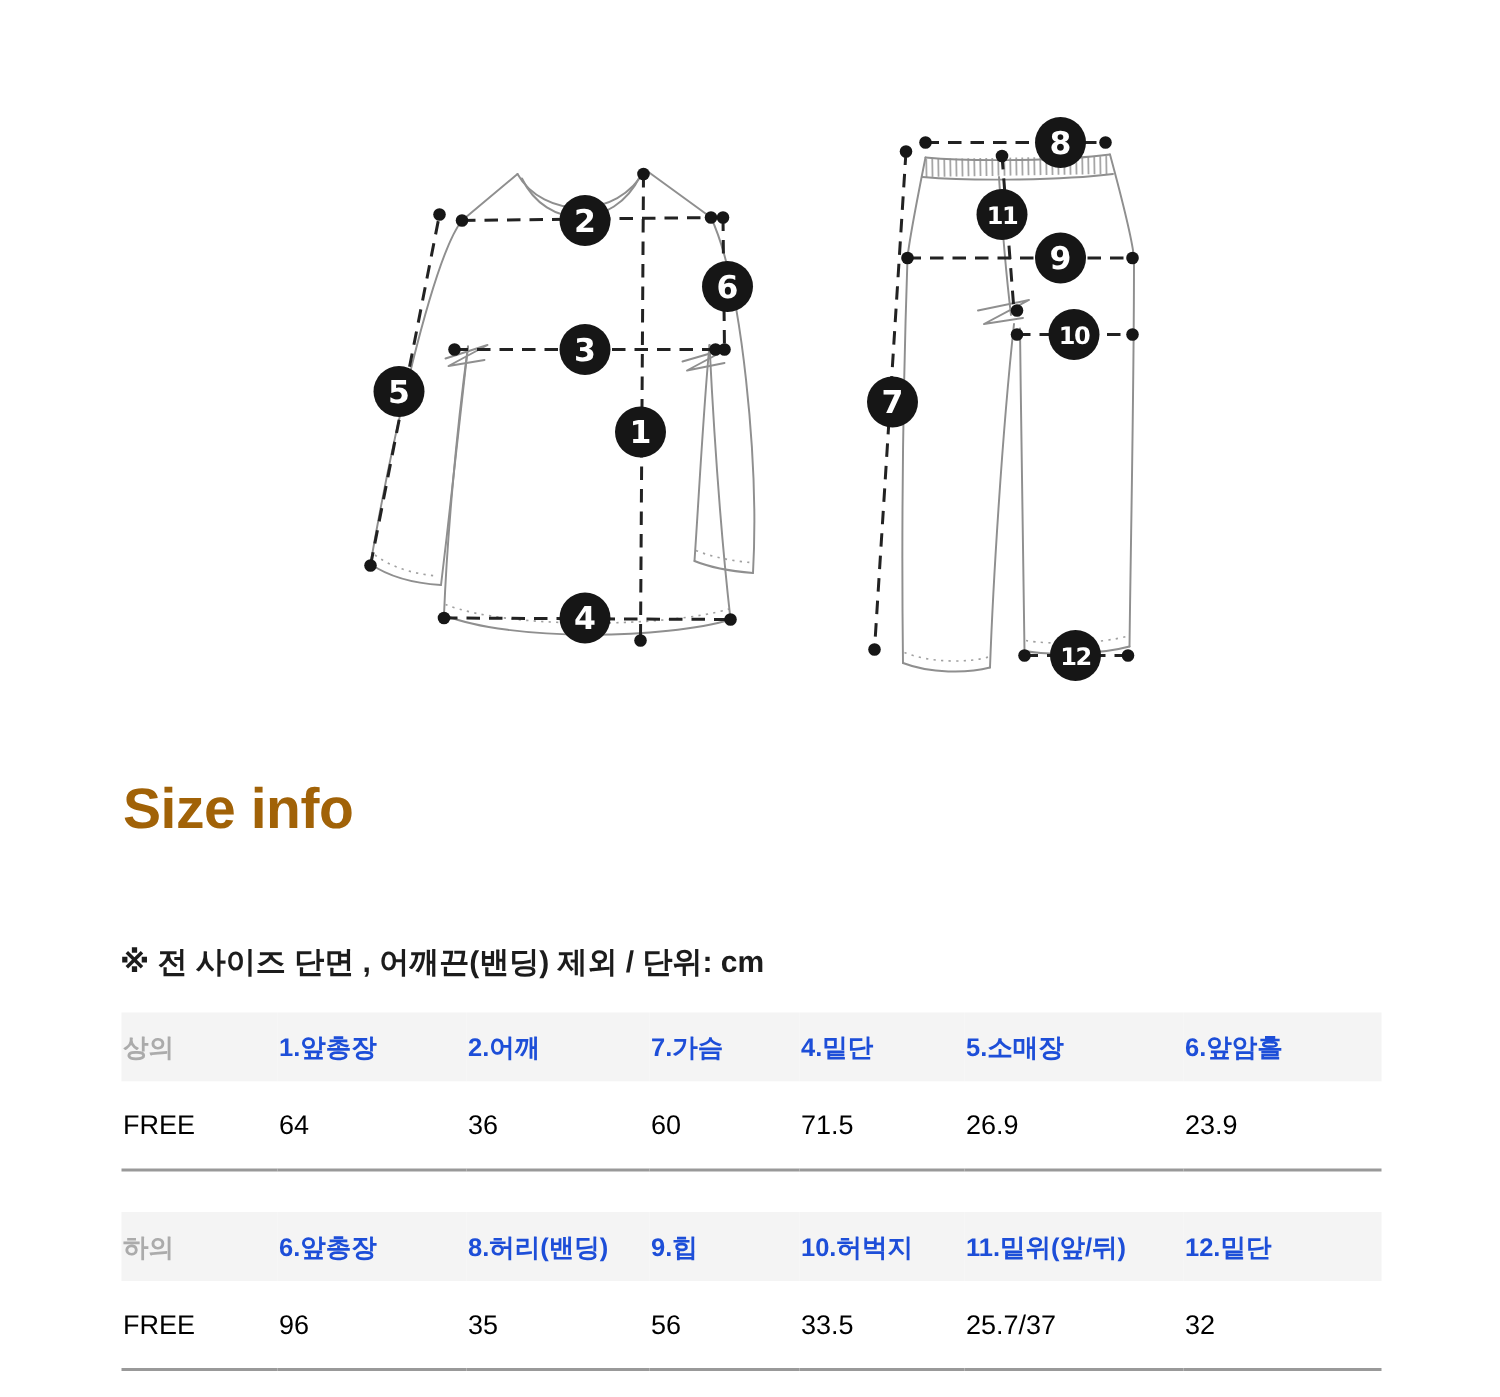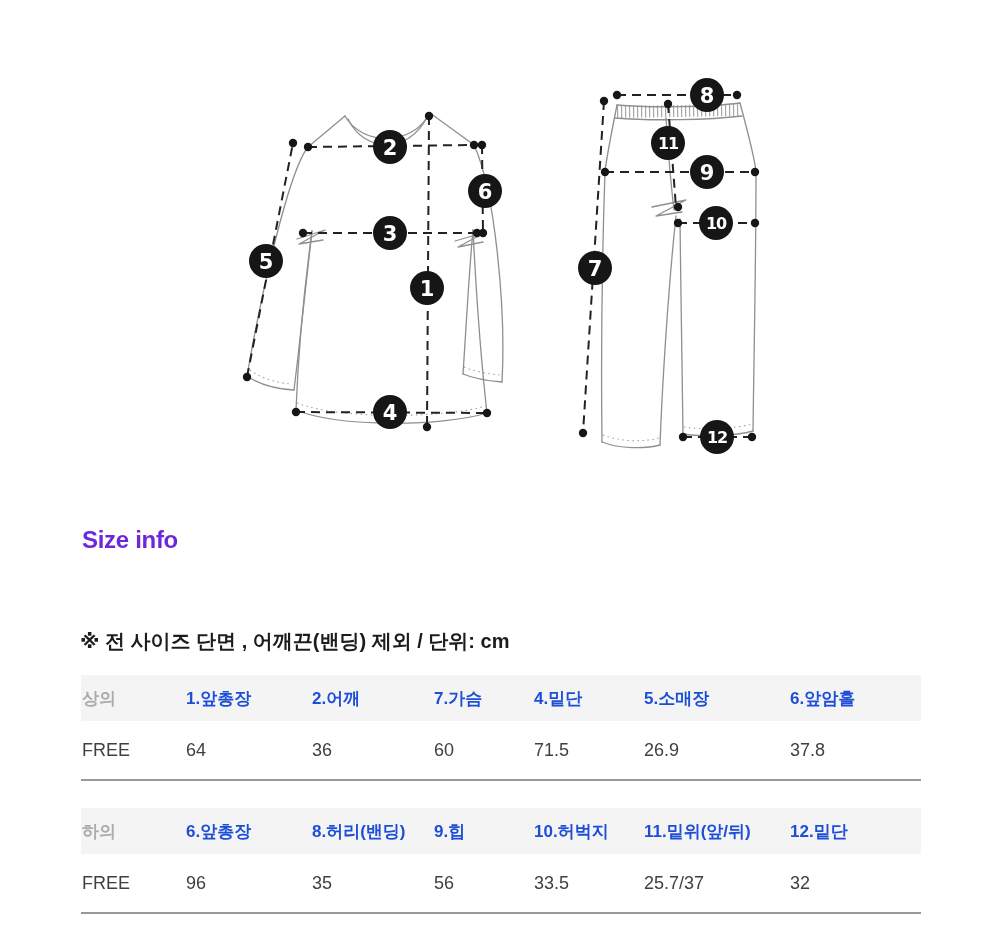--- a/index.html
+++ b/index.html
@@ -20,38 +20,38 @@
   .dot   { fill:#161616; stroke:none; }
 
   
   .badge text {
     fill:#ffffff; font-weight:700; font-size:21px; text-anchor:middle;
     font-family:"DejaVu Sans","Liberation Sans",sans-serif;
   }
   .badge.two text { font-size:16px; letter-spacing:-1px; }
 
   .title {
-    margin:54px 0 0 82px; font-size:24px; line-height:32px;
-    font-weight:700; letter-spacing:-0.3px; color:#6d28d9;
+    margin:54px 0 0 82px; font-size:38px; line-height:32px;
+    font-weight:700; letter-spacing:-0.3px; color:#a16207;
   }
   .note {
     margin:72px 0 0 80px; font-size:20px; font-weight:700; color:#1c1c1c;
   }
 
   .size-table {
     width:840px; margin:20px 0 0 81px;
     border-collapse:collapse; table-layout:fixed; text-align:left;
   }
   .size-table + .size-table { margin-top:27px; }
   .size-table thead th {
     background:#f4f4f4; height:44px; font-size:17px; font-weight:700; color:#1d4ed8;
   }
   .size-table thead th.rowlabel { color:#ababab; }
   .size-table tbody td {
-    height:56px; font-size:18px; font-weight:400; color:#404040;
+    height:56px; font-size:18px; font-weight:400; color:#000000;
     border-bottom:2px solid #999999; background:#ffffff;
   }
 </style>
 </head>
 <body>
 
 <svg class="diagram" width="1000" height="470" viewBox="0 0 1000 470" xmlns="http://www.w3.org/2000/svg">
 
   <g>
     <path class="gline" d="M345,116 C362,146 412,147 430,113"></path>
@@ -211,21 +211,21 @@
       </tr>
     </thead>
   <tbody>
       <tr>
         <td>FREE</td>
         <td>64</td>
         <td>36</td>
         <td>60</td>
         <td>71.5</td>
         <td>26.9</td>
-        <td>37.8</td>
+        <td>23.9</td>
       </tr>
     </tbody>
 </table>
 
 <table class="size-table">
   <colgroup>
     <col style="width:104px">
       <col style="width:126px">
       <col style="width:122px">
     <col style="width:100px">

